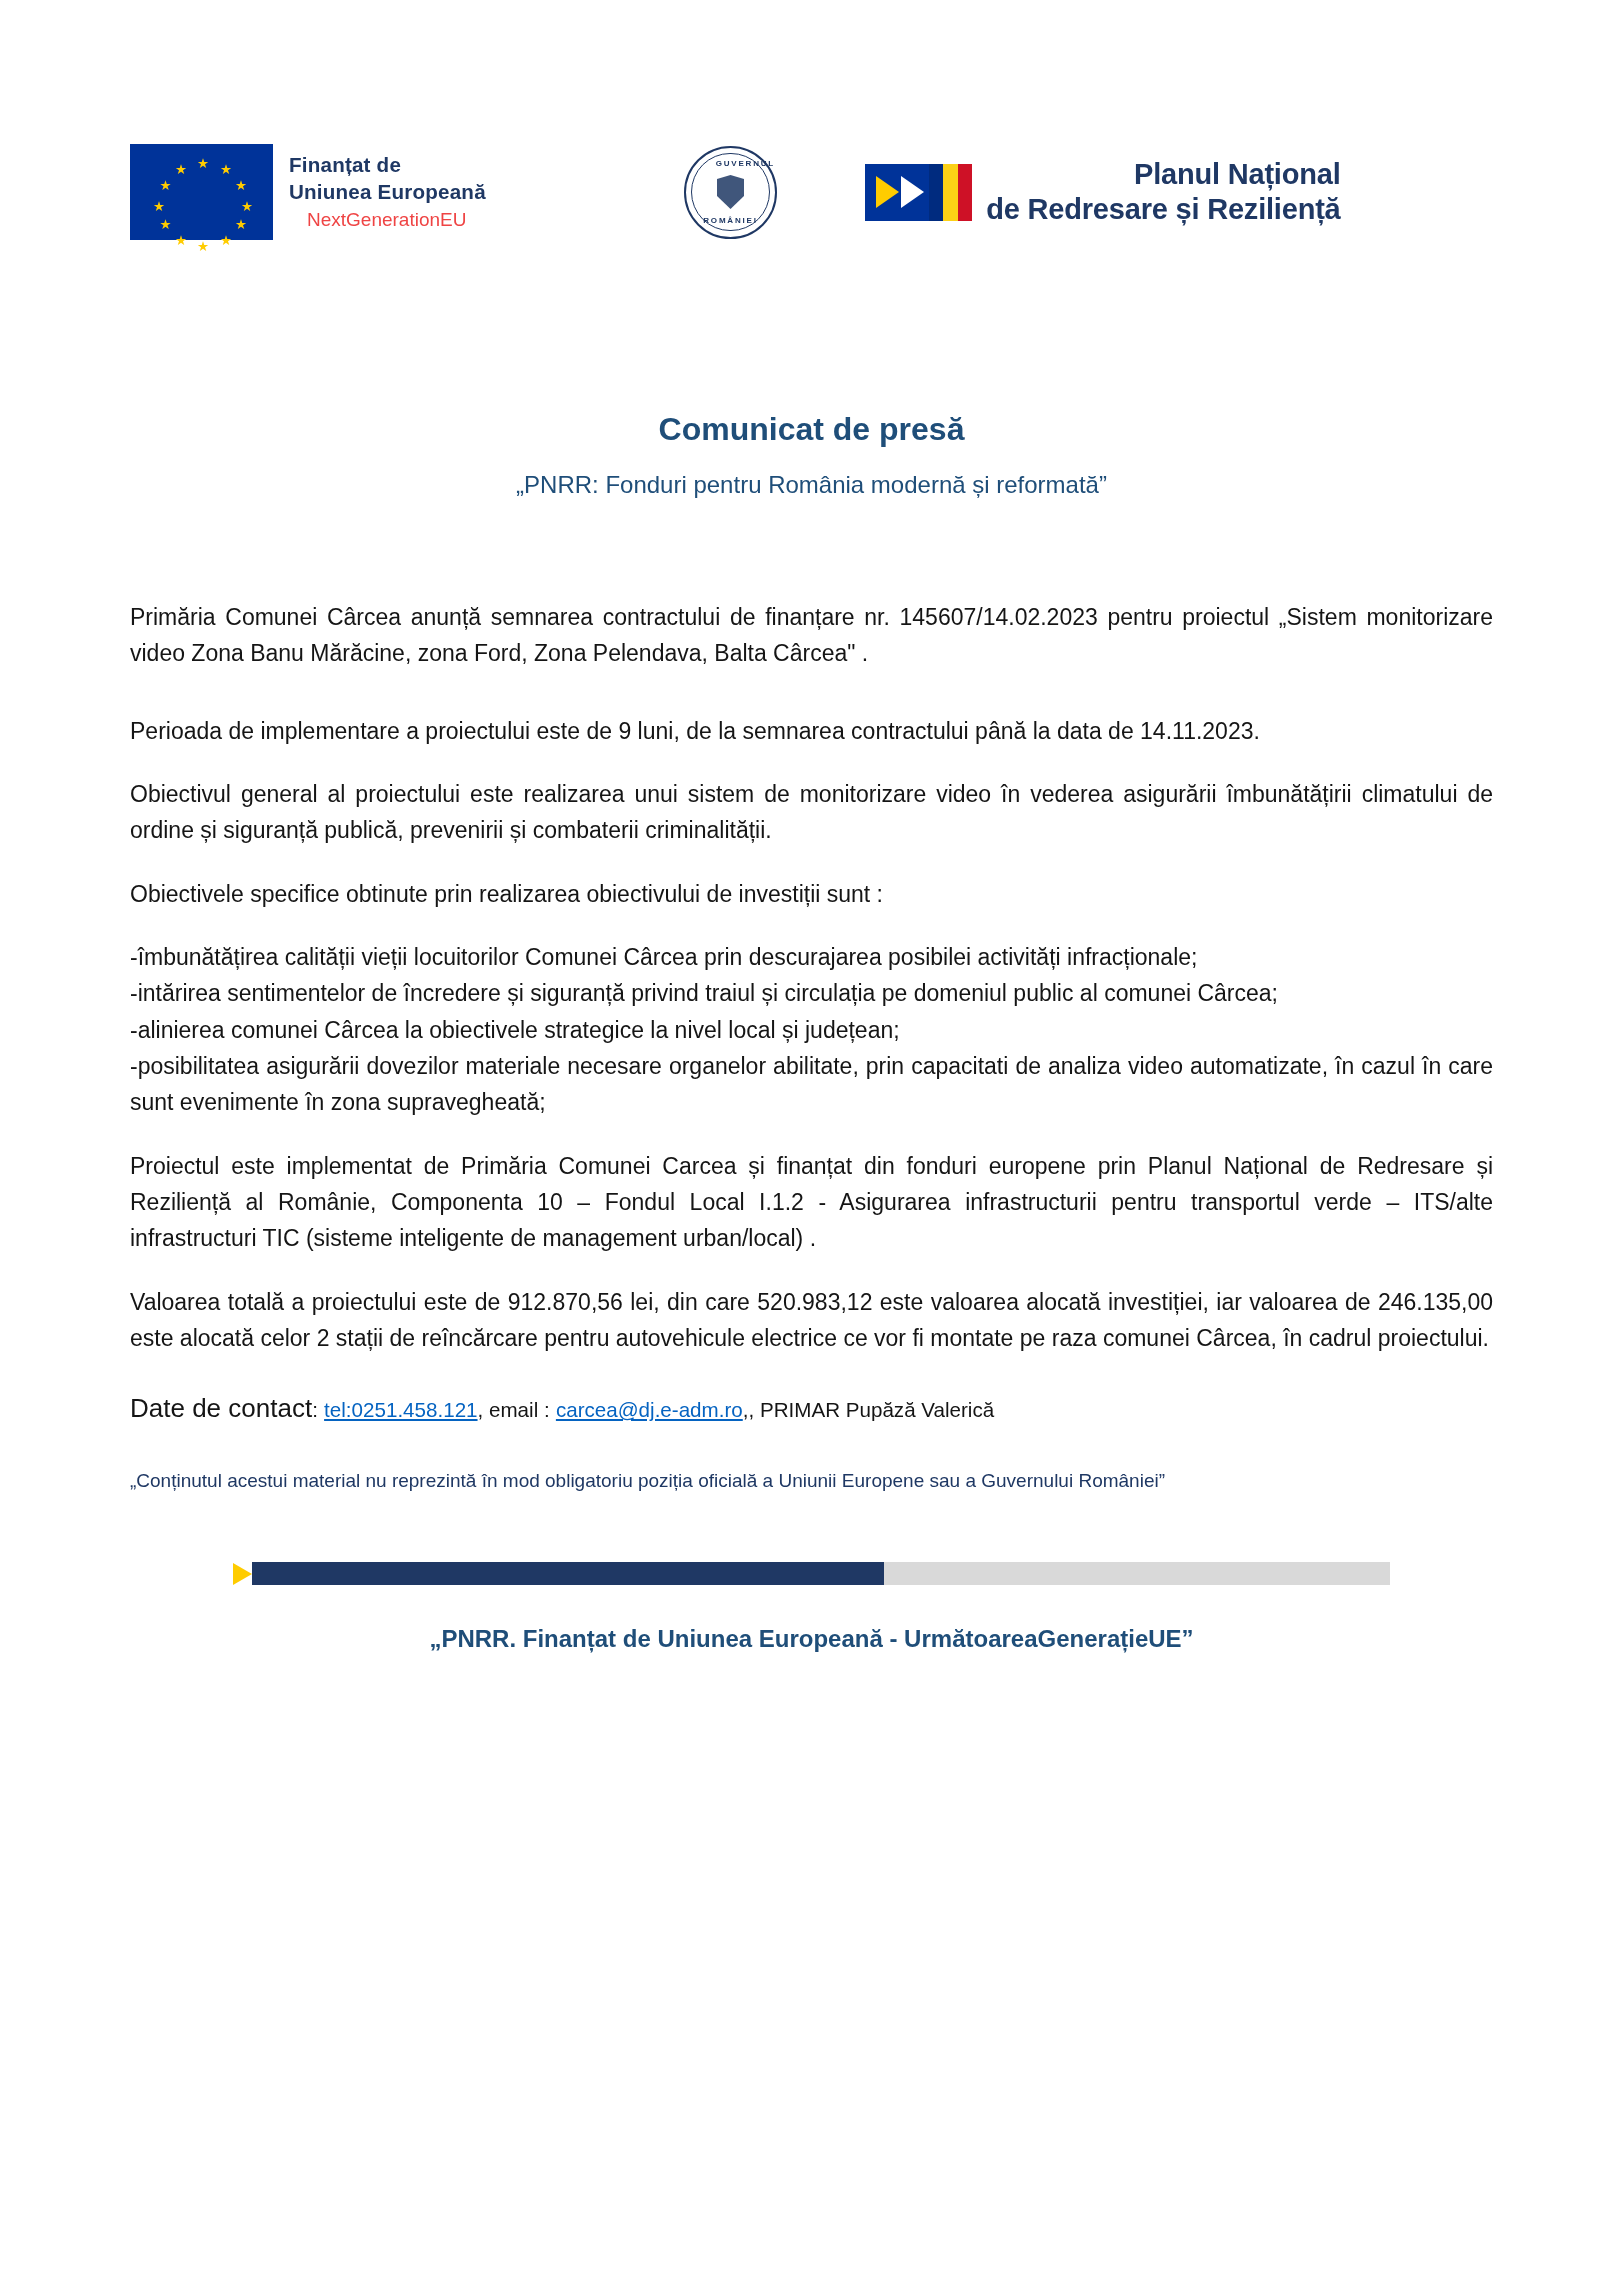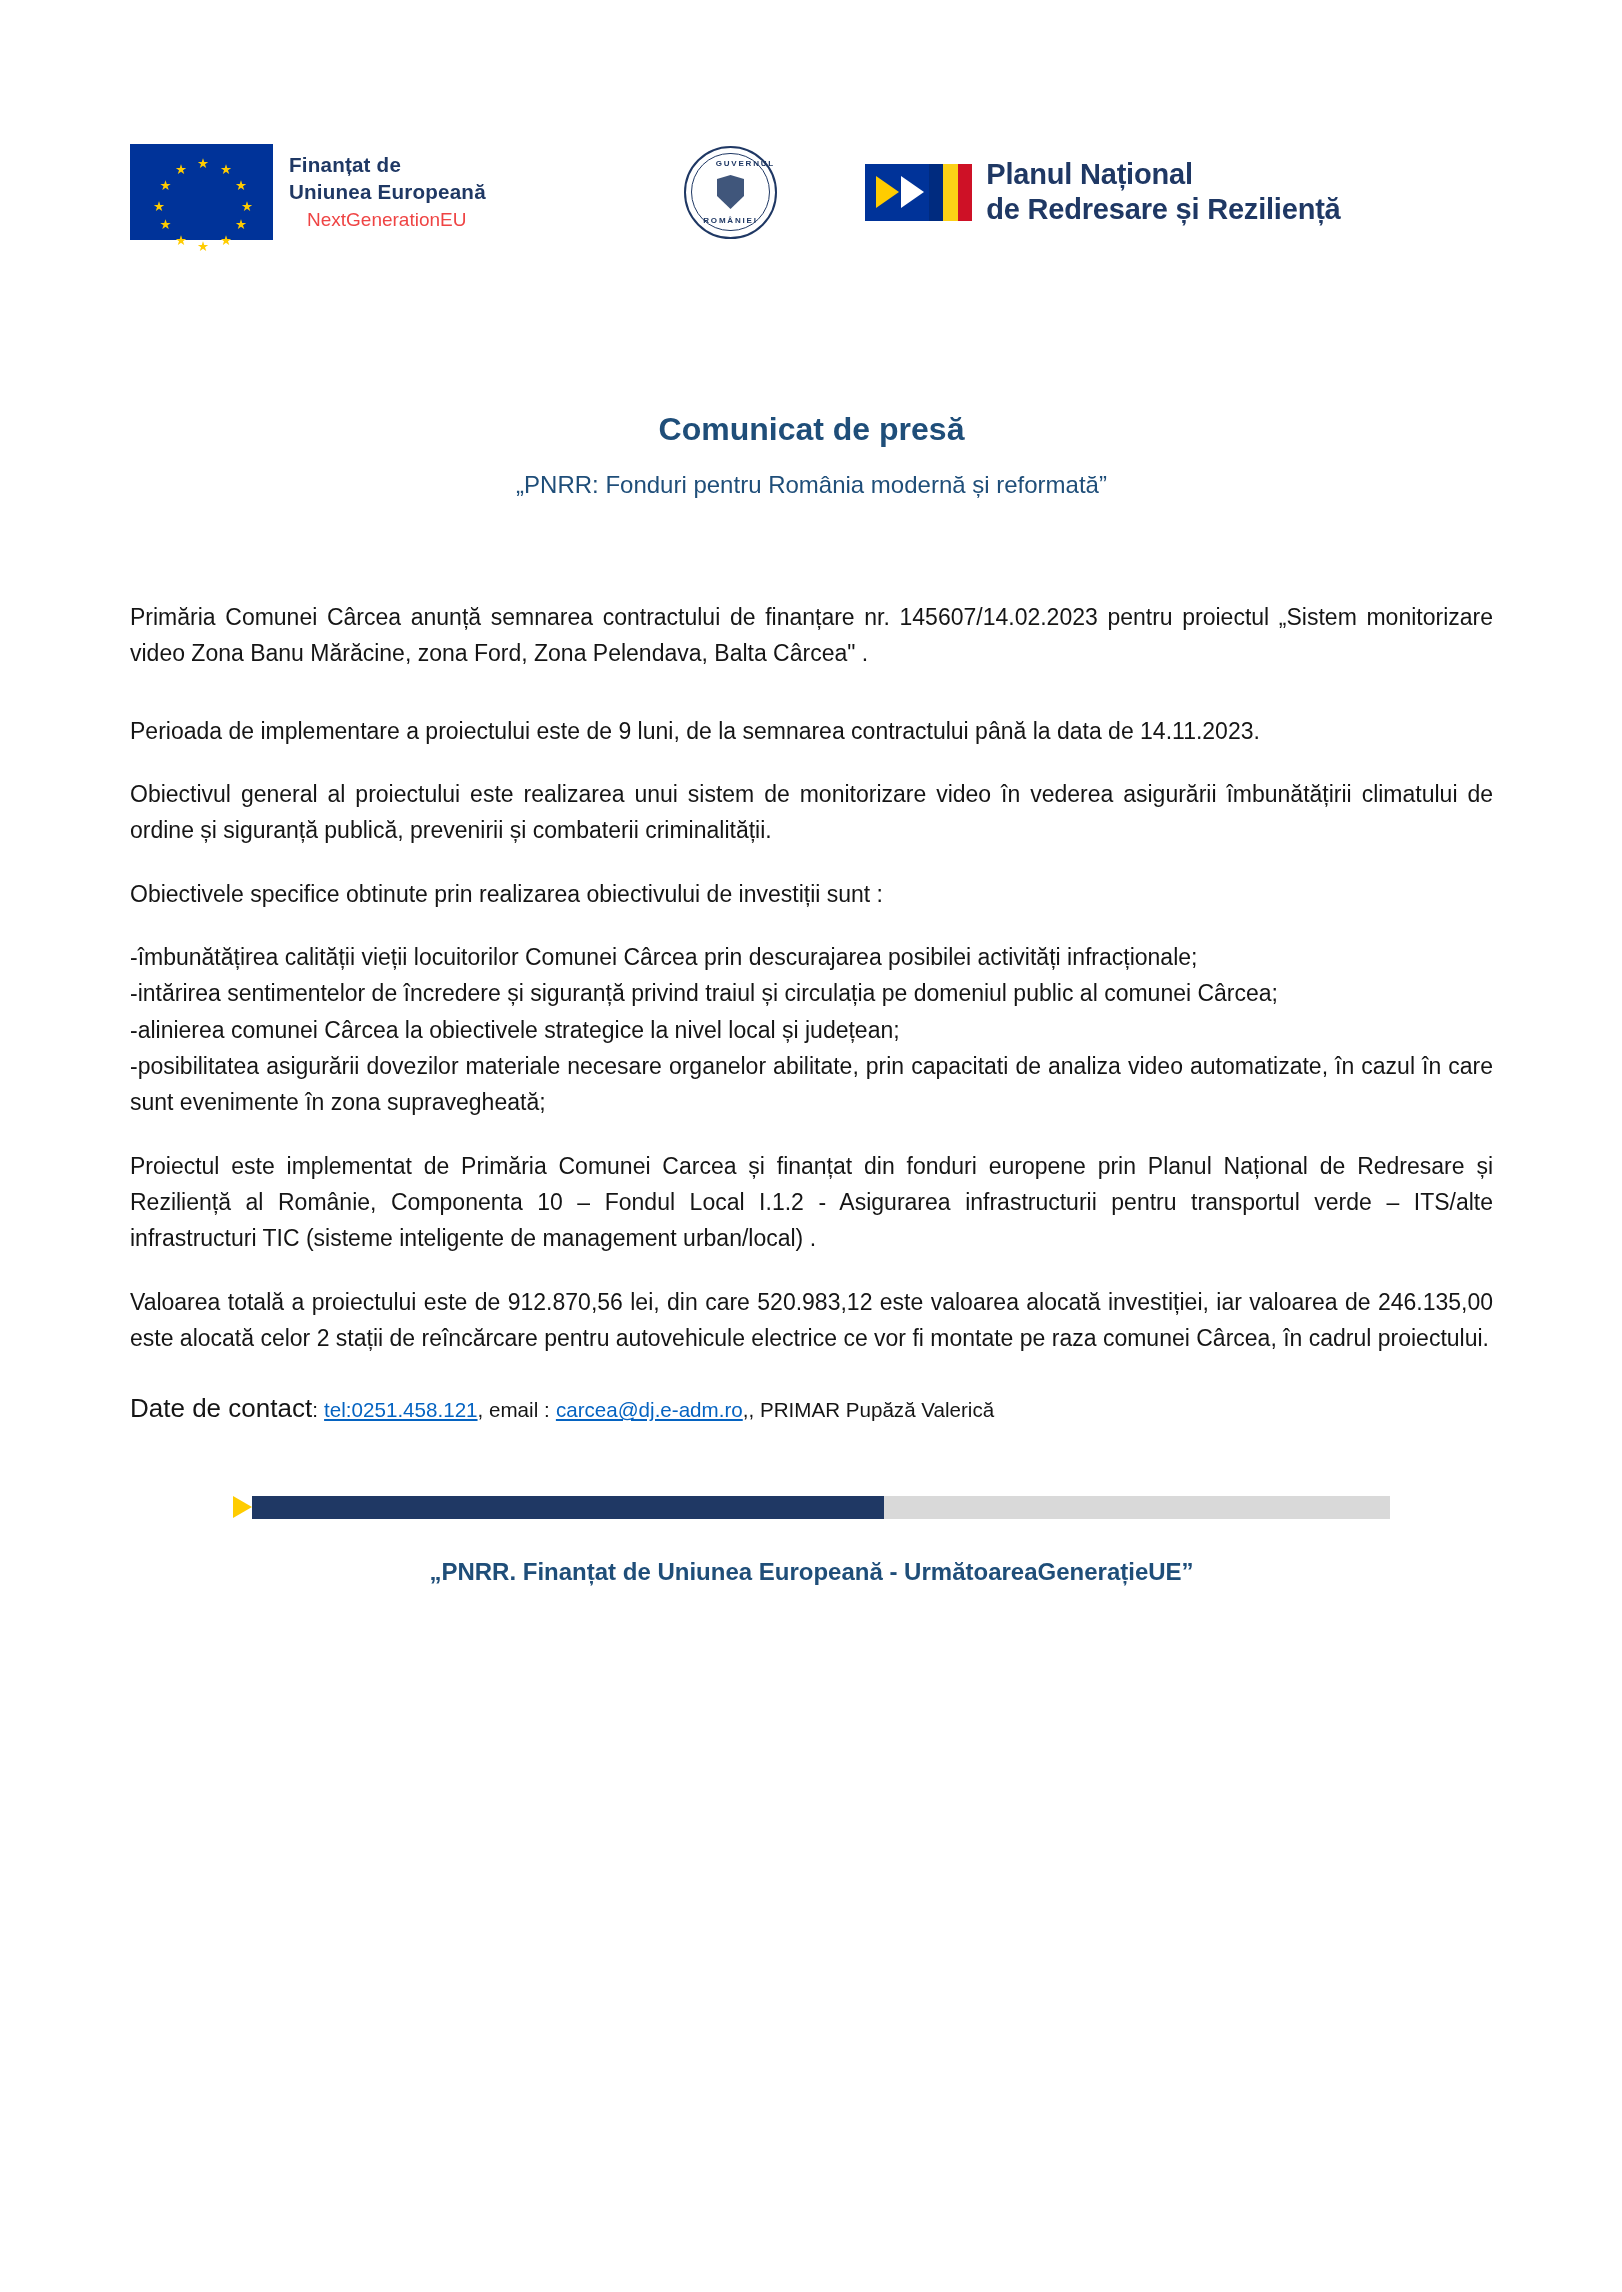--- a/index.html
+++ b/index.html
@@ -142,20 +142,21 @@
     border-left: 23px solid #ffffff;
   }
   .pnrr-mark .ro {
     position: absolute;
     right: 0; top: 0;
     width: 43px; height: 57px;
     background: linear-gradient(to right, #002B7F 0 33.33%, #FCD116 33.33% 66.66%, #CE1126 66.66% 100%);
   }
   .pnrr-text {
     line-height: 1.2;
+    text-align: right;
   }
   .pnrr-text .p1, .pnrr-text .p2 {
     font-weight: bold;
     font-size: 29px;
     color: #1f3864;
     letter-spacing: -0.2px;
   }
   .pnrr-text .p2 { border-top: 0; }
 
   
@@ -319,20 +320,21 @@
     <p class="p">Proiectul este implementat de Primăria Comunei Carcea și finanțat din fonduri europene prin Planul Național de Redresare și Reziliență al Românie, Componenta 10 – Fondul Local  I.1.2 - Asigurarea infrastructurii pentru transportul verde – ITS/alte infrastructuri TIC (sisteme inteligente de management urban/local) .</p>
 
     <p class="p tight">Valoarea totală a proiectului este de 912.870,56 lei, din care 520.983,12 este valoarea alocată investiției, iar valoarea de 246.135,00 este alocată celor 2 stații de reîncărcare pentru autovehicule electrice ce vor fi montate pe raza comunei Cârcea, în cadrul proiectului.</p>
 
     <div class="contact">
       <span class="lead">Date de contact</span><span class="small">:</span>
       <a class="link small" href="#">tel:0251.458.121</a><span class="small">, email :</span>
       <a class="link small" href="#">carcea@dj.e-adm.ro</a><span class="small">,, PRIMAR Pupăză Valerică</span>
     </div>
 
+    <p class="disclaimer">„Conținutul acestui material nu reprezintă în mod obligatoriu poziția oficială a Uniunii Europene sau a Guvernului României”</p>
   </div>
 
   <div class="footer-bar">
     <span class="fb-arrow"></span>
     <span class="fb-blue"></span>
     <span class="fb-grey"></span>
   </div>
 
   <div class="footer-title">„PNRR. Finanțat de Uniunea Europeană - UrmătoareaGenerațieUE”</div>
 

